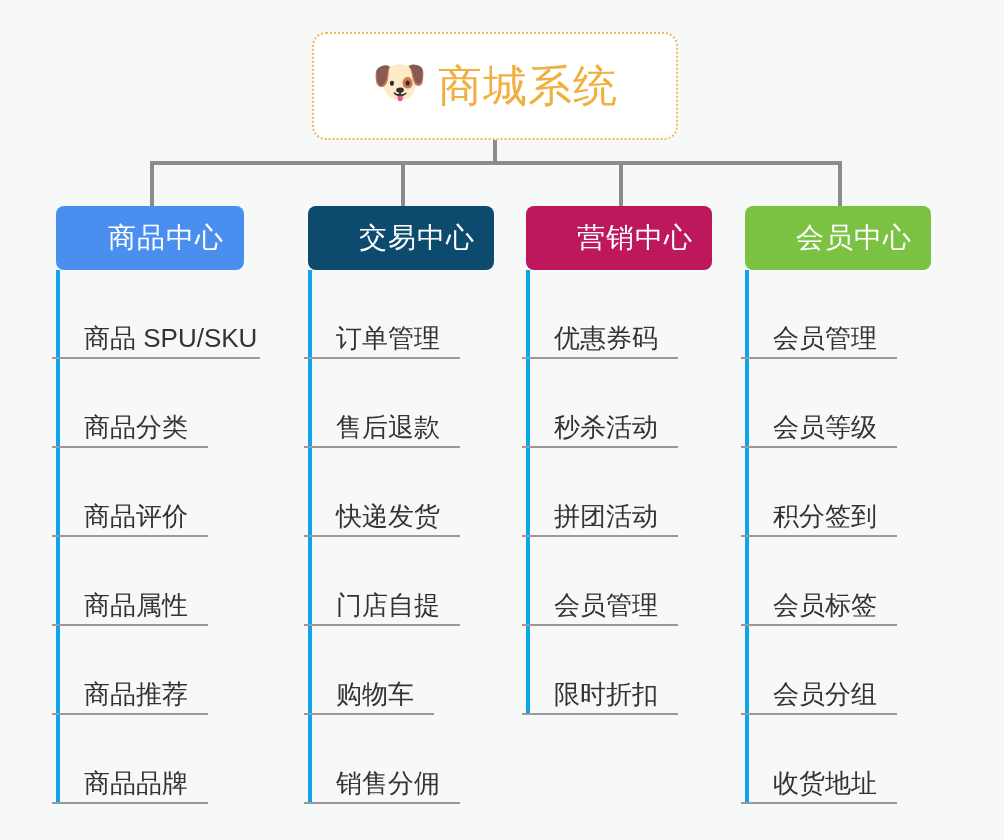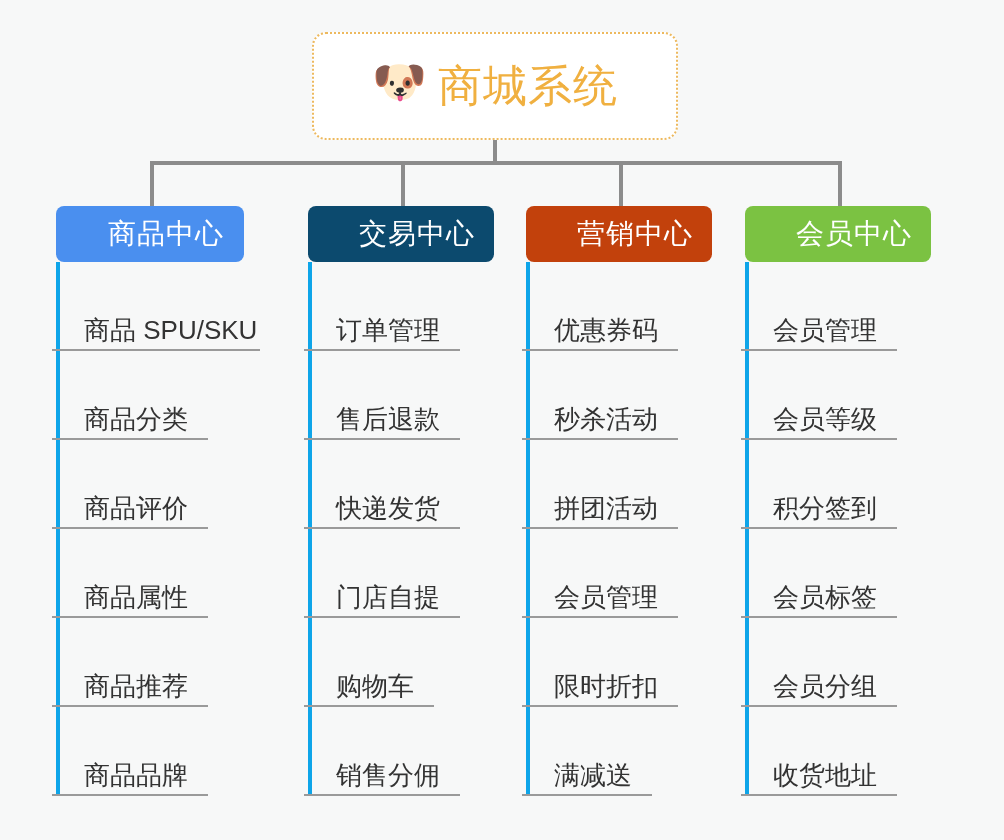--- a/index.html
+++ b/index.html
@@ -74,21 +74,21 @@
     height: 45px;
   }
 
   
   .column {
     position: absolute;
     top: 206px;
   }
   .cat-box {
     box-sizing: border-box;
-    height: 56px;
+    height: 64px;
     border-radius: 8px;
     display: flex;
     align-items: center;
     justify-content: center;
     color: #ffffff;
     font-size: 28px;
     letter-spacing: 1px;
     white-space: nowrap;
     padding-left: 32px;
   }
@@ -201,21 +201,21 @@
             <span class="leaf-label">购物车</span>
             <div class="leaf-underline" style="width: 130px;"></div>
           </div>
           <div class="leaf-item">
             <span class="leaf-label">销售分佣</span>
             <div class="leaf-underline" style="width: 156px;"></div>
           </div>
         </div>
       </div>
       <div class="column" style="left: 526px; width: 186px;">
-        <div class="cat-box" style="background: #c2410c; width: 186px;">
+        <div class="cat-box" style="background: #be185d; width: 186px;">
           <span>营销中心</span>
         </div>
         <div class="leaf-list">
           <div class="leaf-item">
             <span class="leaf-label">优惠券码</span>
             <div class="leaf-underline" style="width: 156px;"></div>
           </div>
           <div class="leaf-item">
             <span class="leaf-label">秒杀活动</span>
             <div class="leaf-underline" style="width: 156px;"></div>
@@ -224,24 +224,20 @@
             <span class="leaf-label">拼团活动</span>
             <div class="leaf-underline" style="width: 156px;"></div>
           </div>
           <div class="leaf-item">
             <span class="leaf-label">会员管理</span>
             <div class="leaf-underline" style="width: 156px;"></div>
           </div>
           <div class="leaf-item">
             <span class="leaf-label">限时折扣</span>
             <div class="leaf-underline" style="width: 156px;"></div>
-          </div>
-          <div class="leaf-item">
-            <span class="leaf-label">满减送</span>
-            <div class="leaf-underline" style="width: 130px;"></div>
           </div>
         </div>
       </div>
       <div class="column" style="left: 745px; width: 186px; text-align: right;">
         <div class="cat-box" style="background: rgb(123, 194, 66); width: 186px;">
           <span>会员中心</span>
         </div>
         <div class="leaf-list">
           <div class="leaf-item">
             <span class="leaf-label">会员管理</span>

